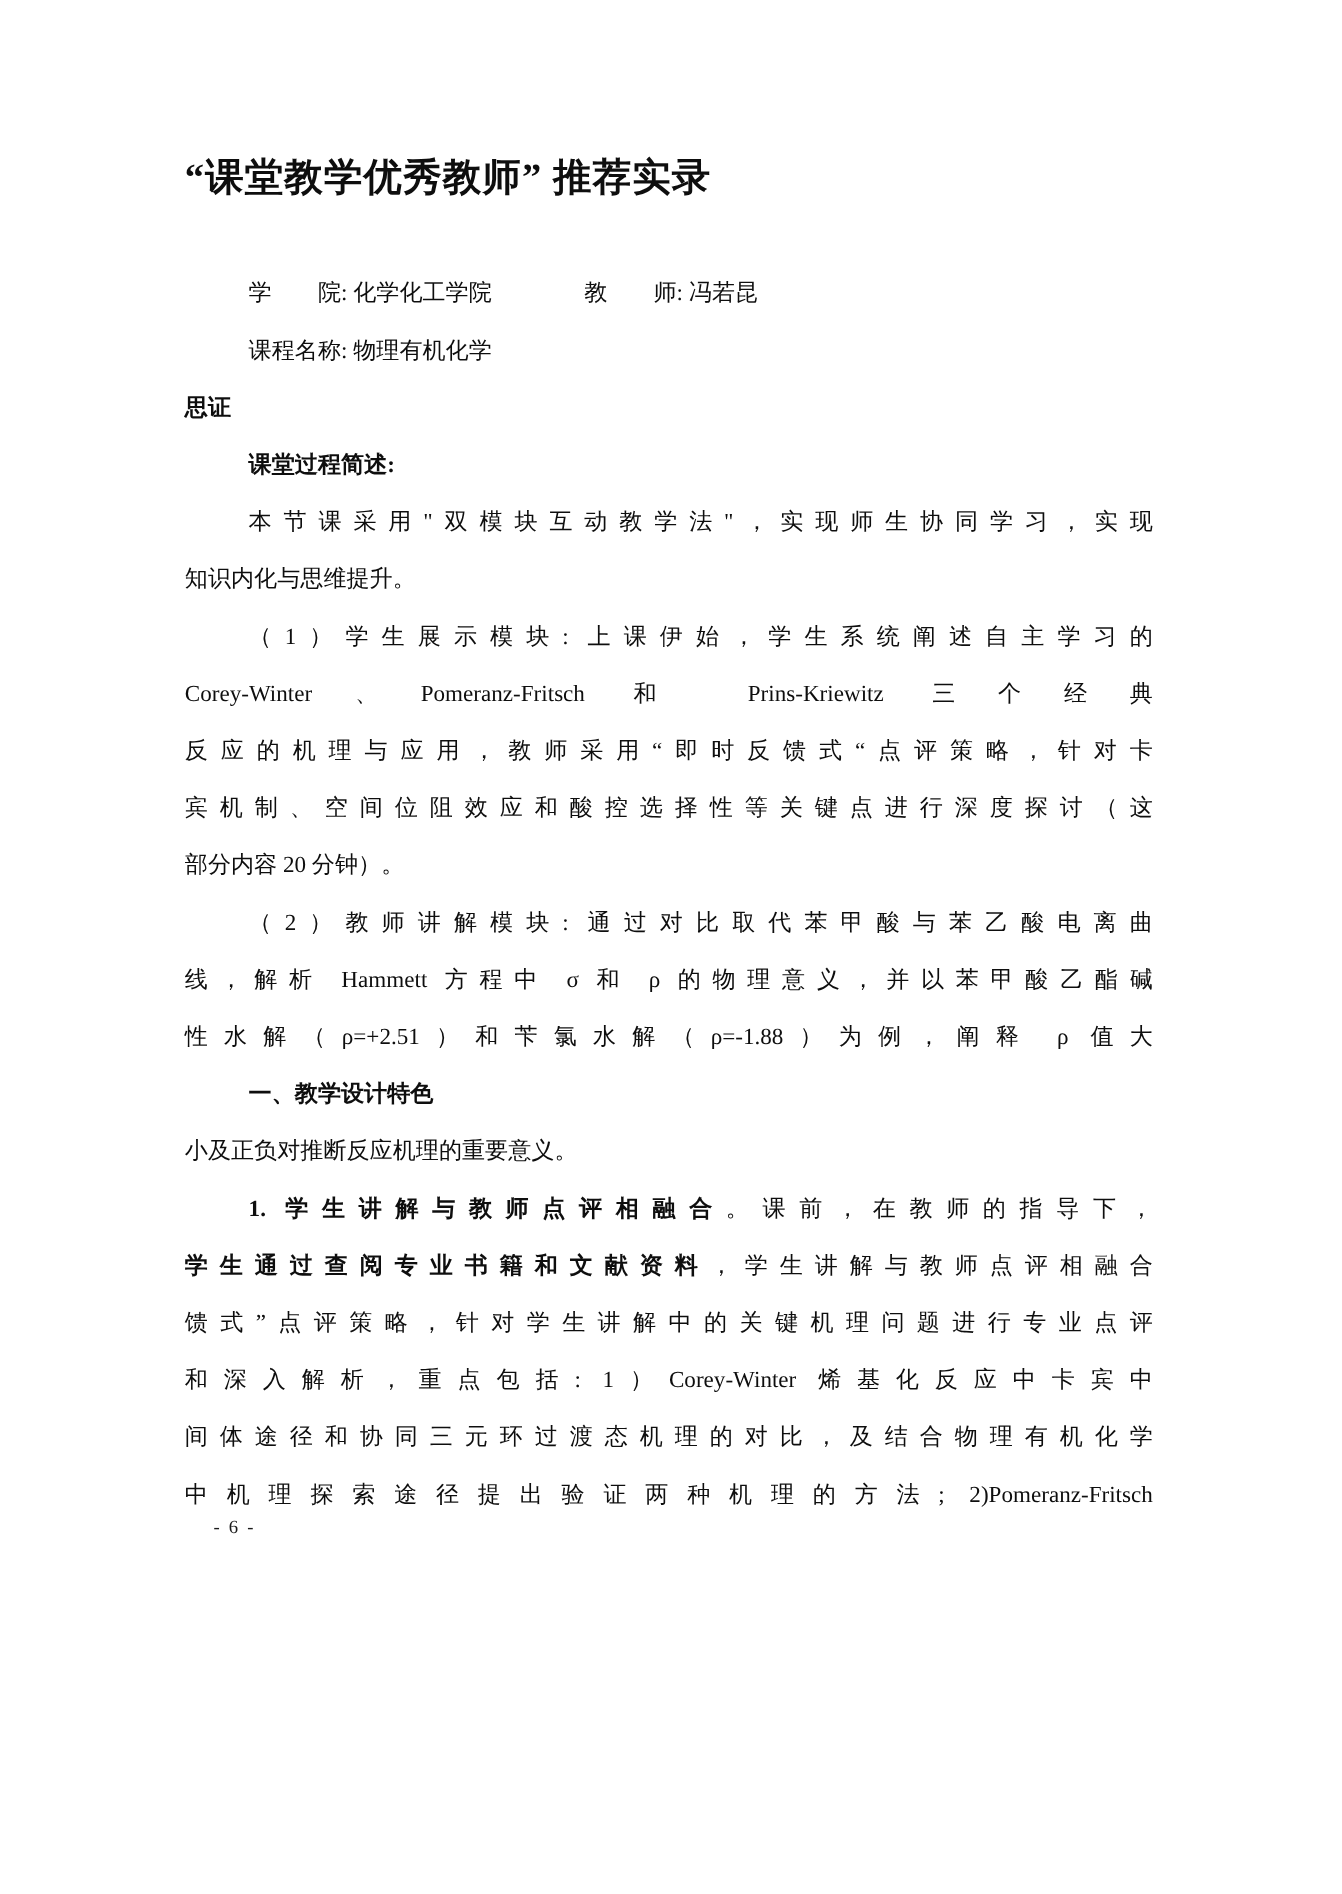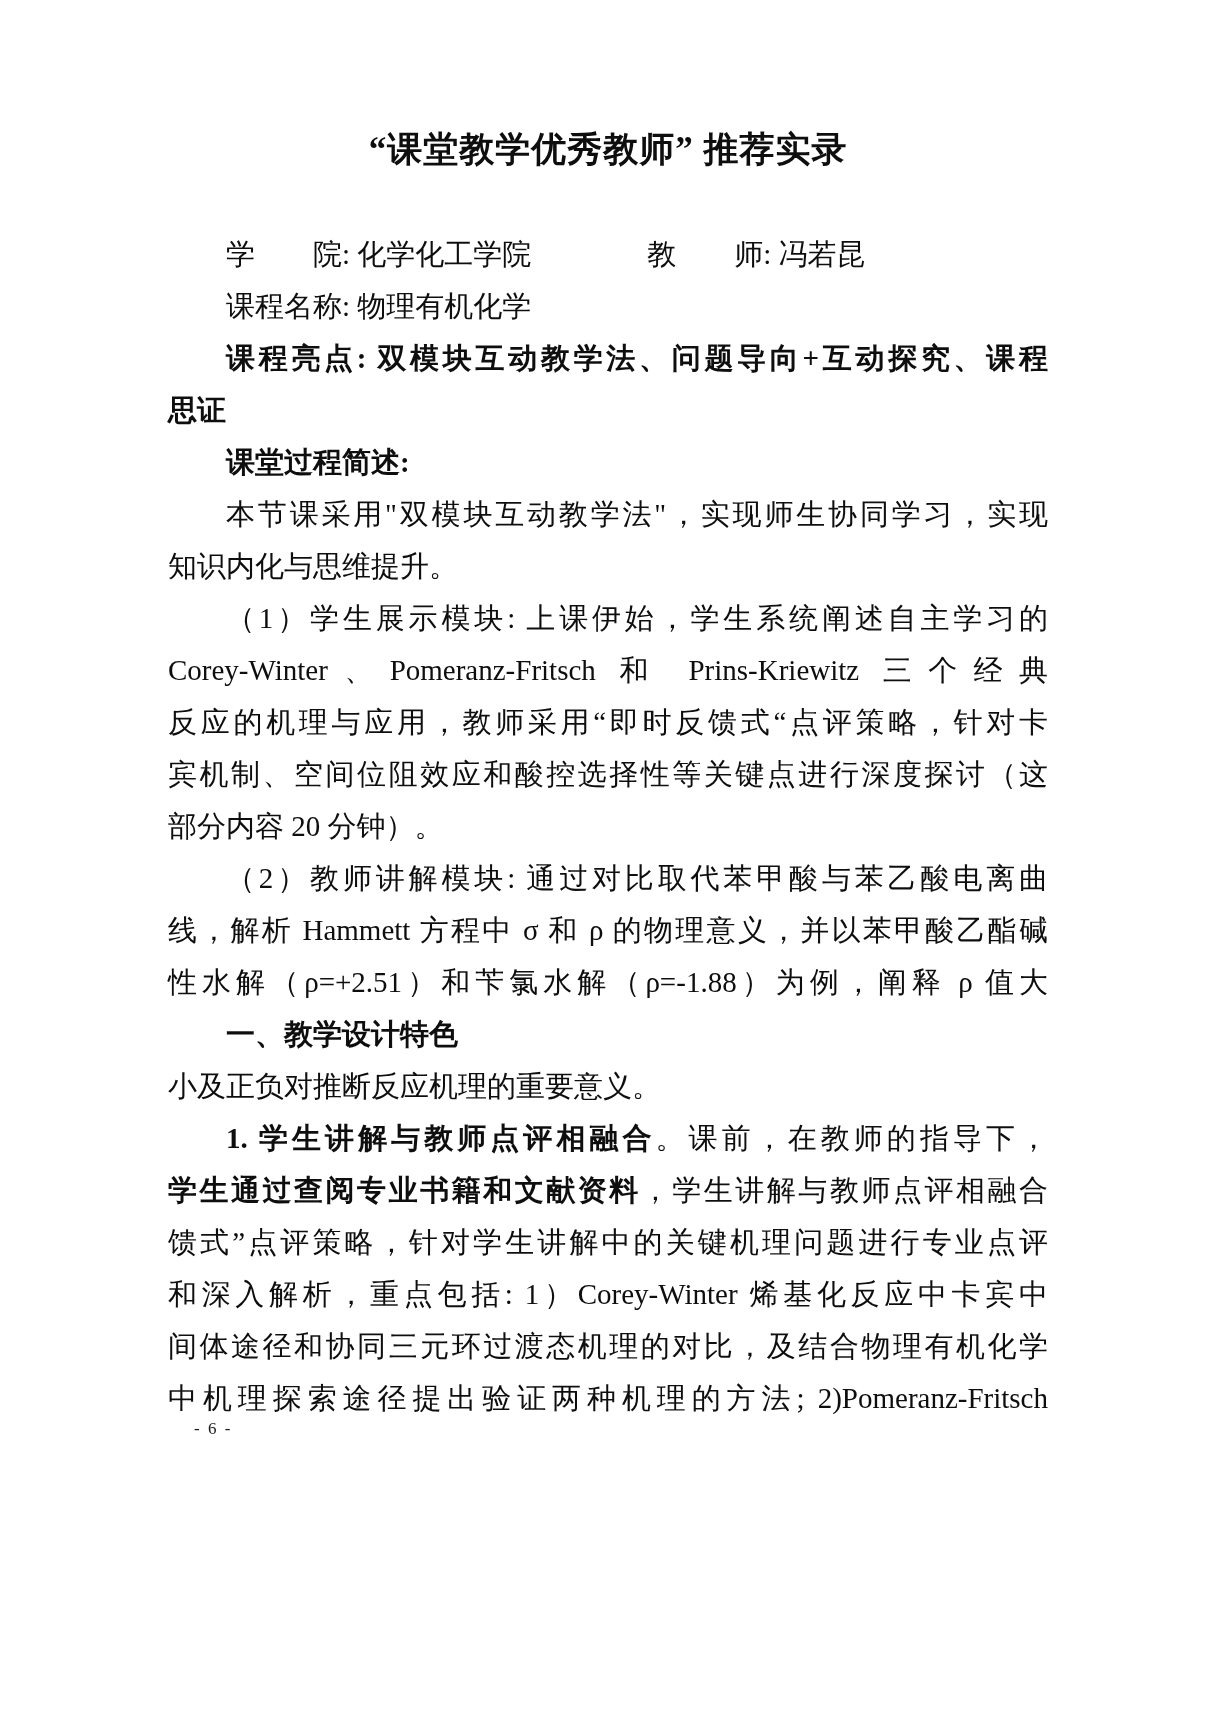--- a/index.html
+++ b/index.html
@@ -13,33 +13,32 @@
     height: 1722px;
     margin: 0 auto;
     background: #ffffff;
     box-sizing: border-box;
     padding: 125px 172px 0 168px;
     font-family: "Liberation Serif", "DejaVu Serif", serif;
     color: #0e0e0e;
     overflow: hidden;
   }
   .title {
-    margin: 0 0 53px 0;
+    margin: 12px 0 53px 0;
     font-size: 35px;
     line-height: 50px;
     font-weight: 700;
-    text-align: center;
     letter-spacing: 1px;
     white-space: nowrap;
   }
   .doc-body {
     width: 880px;
   }
   .line {
-    font-size: 29px;
+    font-size: 21px;
     line-height: 52px;
     height: 52px;
     text-align: left;
     white-space: pre-wrap;
     overflow: visible;
   }
   .line.indent {
     text-indent: 58px;
   }
   .line.fill {
@@ -59,21 +58,20 @@
 </style>
 </head>
 <body>
 
 <div class="page">
   <h1 class="title">“课堂教学优秀教师” 推荐实录</h1>
 
   <div class="doc-body">
       <div class="line indent"><span class="seg">学　　院: 化学化工学院　　　　教　　师: 冯若昆</span></div>
       <div class="line indent"><span class="seg">课程名称: 物理有机化学</span></div>
-      <div class="line indent fill"><span class="seg bold">课程亮点: 双模块互动教学法、问题导向+互动探究、课程</span></div>
       <div class="line"><span class="seg bold">思证</span></div>
       <div class="line indent"><span class="seg bold">课堂过程简述:</span></div>
       <div class="line indent fill"><span class="seg">本节课采用"双模块互动教学法"，实现师生协同学习，实现</span></div>
       <div class="line"><span class="seg">知识内化与思维提升。</span></div>
       <div class="line indent fill"><span class="seg">（1）学生展示模块: 上课伊始，学生系统阐述自主学习的</span></div>
       <div class="line fill"><span class="seg">Corey-Winter、Pomeranz-Fritsch 和 Prins-Kriewitz 三个经典</span></div>
       <div class="line fill"><span class="seg">反应的机理与应用，教师采用“即时反馈式“点评策略，针对卡</span></div>
       <div class="line fill"><span class="seg">宾机制、空间位阻效应和酸控选择性等关键点进行深度探讨（这</span></div>
       <div class="line"><span class="seg">部分内容 20 分钟）。</span></div>
       <div class="line indent fill"><span class="seg">（2）教师讲解模块: 通过对比取代苯甲酸与苯乙酸电离曲</span></div>

